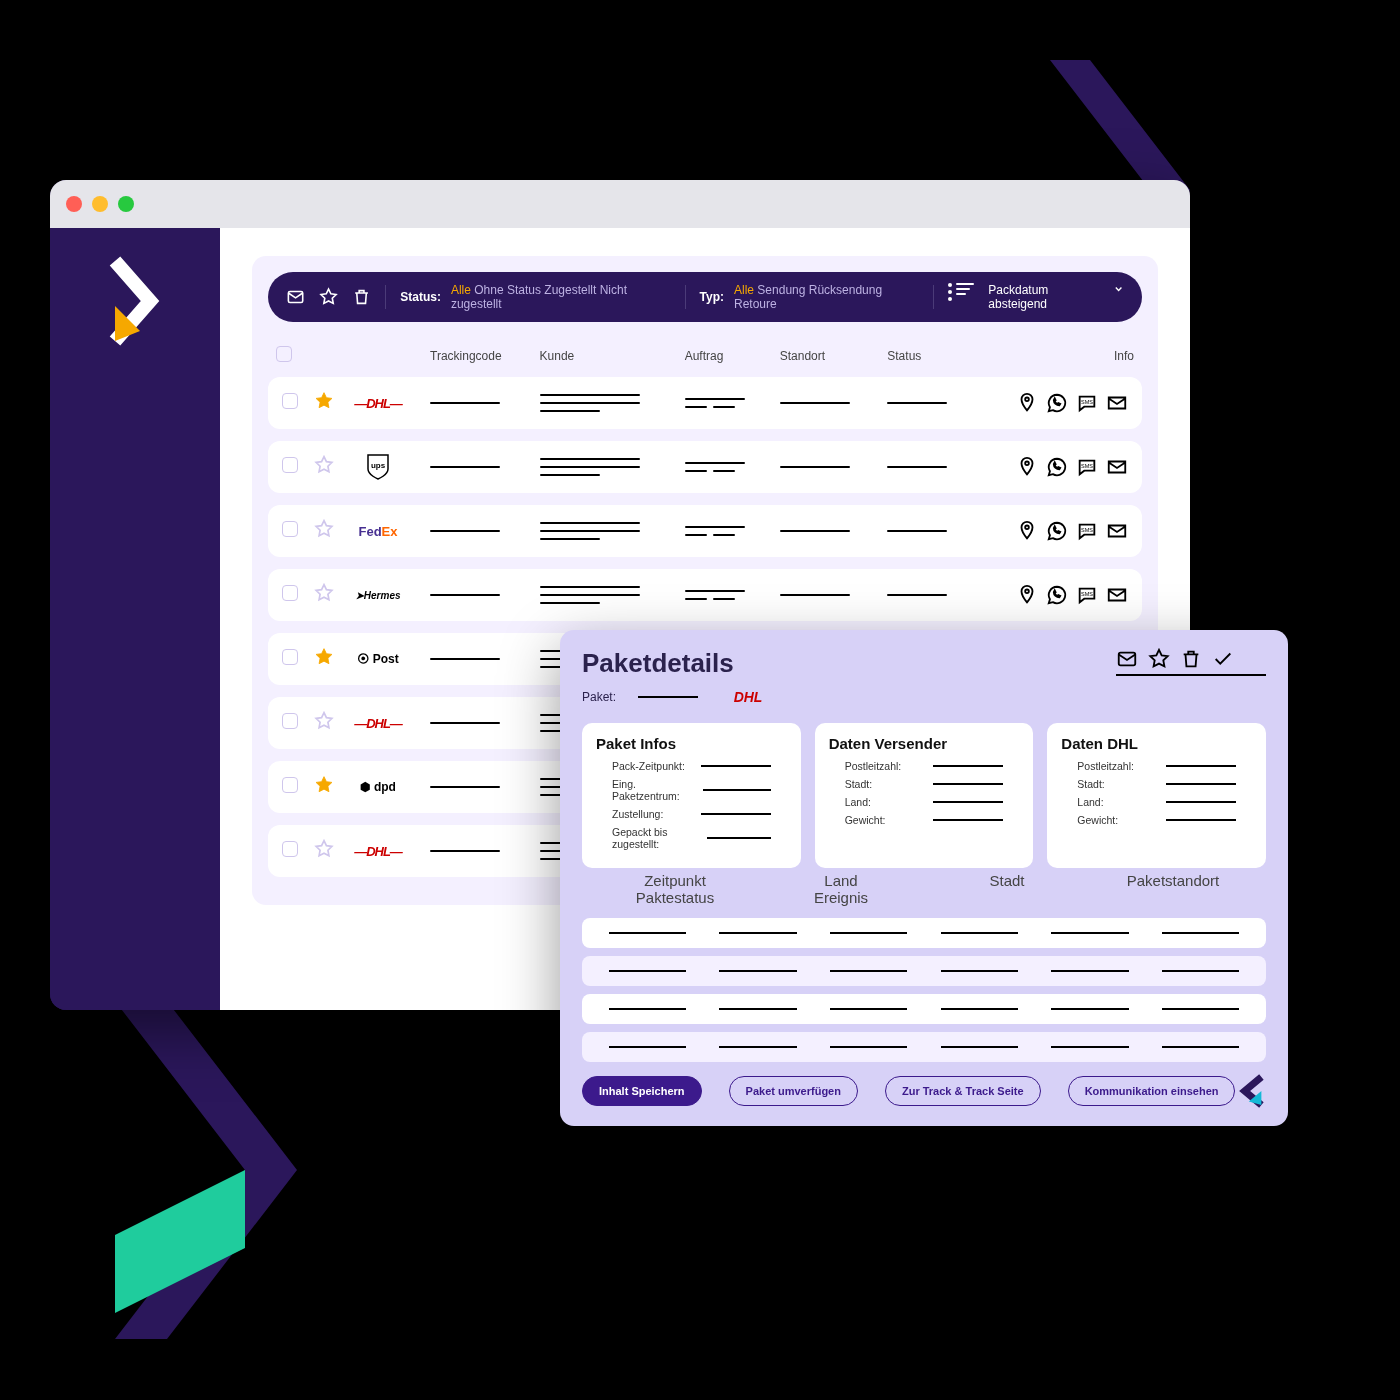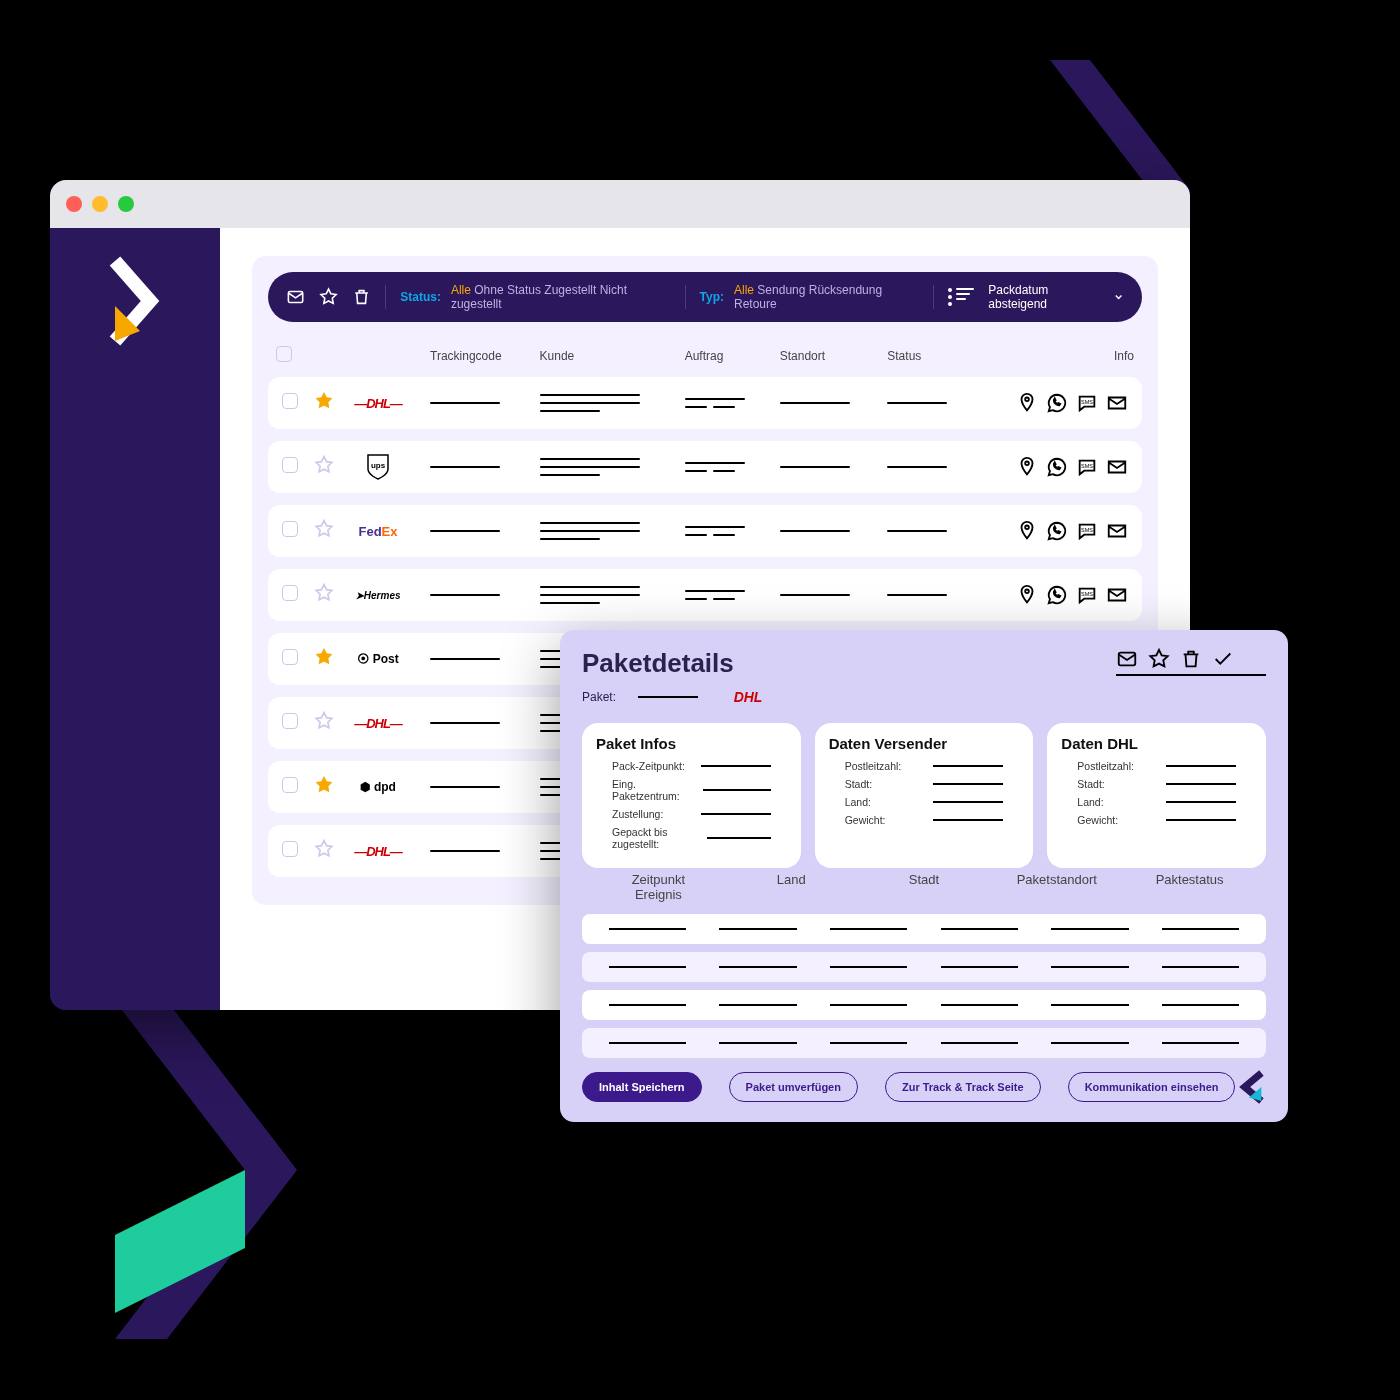--- a/index.html
+++ b/index.html
@@ -40,24 +40,24 @@
   .content{flex:1;background:#fff;border-top-left-radius:0;padding:28px 32px 32px 32px;overflow:hidden}
   .panel{background:var(--violet-light);border-radius:14px;padding:16px}
 
   
   .filterbar{
     background:var(--purple);border-radius:28px;height:50px;
     display:flex;align-items:center;padding:0 18px;color:#cfc6ec;font-size:12px;gap:14px
   }
   .filterbar .icon{width:20px;height:20px;color:#fff}
   .sep{width:1px;height:24px;background:#4b3b78}
-  .filt-label{font-weight:700;color:#0ea5e9;margin-right:-4px}
+  .filt-label{font-weight:700;color:#ffffff;margin-right:-4px}
   .filt-opt{color:#bdb2e3;cursor:pointer}
   .filt-opt.active{color:var(--orange)}
-  .sortgrp{margin-left:auto;display:flex;align-items:center;gap:14px}
+  .sortgrp{margin-left:auto;display:flex;gap:14px}
   .sort-icon{display:inline-flex;gap:4px}
   .sort-icon .bars{display:flex;flex-direction:column;gap:3px}
   .sort-icon .bars span{display:block;background:#fff;height:2px;border-radius:1px}
   .sort-icon .bars span:nth-child(1){width:18px}
   .sort-icon .bars span:nth-child(2){width:14px}
   .sort-icon .bars span:nth-child(3){width:10px}
   .sort-icon .dots{display:flex;flex-direction:column;gap:3px}
   .sort-icon .dots span{display:block;width:4px;height:4px;border-radius:50%;background:#fff}
   .sort-text{color:#fff;font-size:12px}
   .chev{width:12px;height:12px;color:#fff;margin-left:-4px}
@@ -91,26 +91,26 @@
   }
   .m-head{display:flex;justify-content:space-between;align-items:flex-start}
   .m-title{font-size:26px;font-weight:800;color:var(--title);margin:0}
   .m-icons{display:flex;gap:10px;align-items:center}
   .m-icons svg{width:22px;height:22px;stroke:#000;fill:none;stroke-width:2}
   .m-underline{height:2px;width:150px;background:#000;margin-top:4px}
   .m-sub{display:flex;align-items:center;gap:22px;margin-top:6px;font-size:12px}
   .m-sub .lbl{color:#2b224d}
   .m-sub .val{height:2px;width:60px;background:#000}
   .cards{display:flex;gap:14px;margin-top:14px}
-  .card{flex:1;background:#fff;border-radius:16px;padding:12px 14px}
+  .card{flex:1;background:#fff;border-radius:10px;padding:12px 14px}
   .card h4{margin:0 0 8px 0;font-size:15px;color:#111;font-weight:800}
   .kv{display:flex;justify-content:space-between;font-size:10.5px;color:#333;margin:6px 16px;align-items:center}
   .kv .kvval{height:2px;width:70px;background:#000}
   .section-title{font-size:18px;font-weight:800;color:#111;margin:18px 0 6px 0}
-  .ps-head{display:grid;grid-template-columns:repeat(5,1fr);font-size:13px;color:#444;padding:4px 10px}
+  .ps-head{display:grid;grid-template-columns:repeat(4,1fr);font-size:15px;color:#444;padding:4px 10px}
   .ps-head div{text-align:center}
   .ps-row{display:grid;grid-template-columns:repeat(6,1fr);background:#fff;border-radius:8px;height:30px;align-items:center;margin:8px 0;padding:0 10px}
   .ps-row.alt{background:var(--violet-light)}
   .ps-row .cell{height:2px;background:#000;width:70%;margin:0 auto}
   .m-buttons{display:flex;gap:27px;margin-top:14px;align-items:center}
   .btn{border-radius:20px;font-size:11px;font-weight:700;padding:8px 16px;cursor:pointer;white-space:nowrap}
   .btn-primary{background:#3c1a8c;color:#fff;border:1px solid #3c1a8c}
   .btn-outline{background:transparent;color:#3c1a8c;border:1.5px solid #3c1a8c}
   .m-corner{position:absolute;right:14px;bottom:14px;width:42px;height:42px}
 

